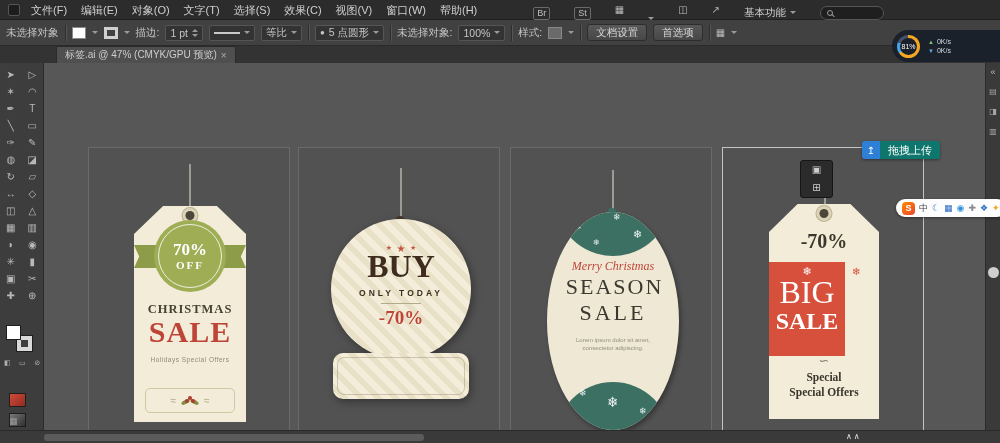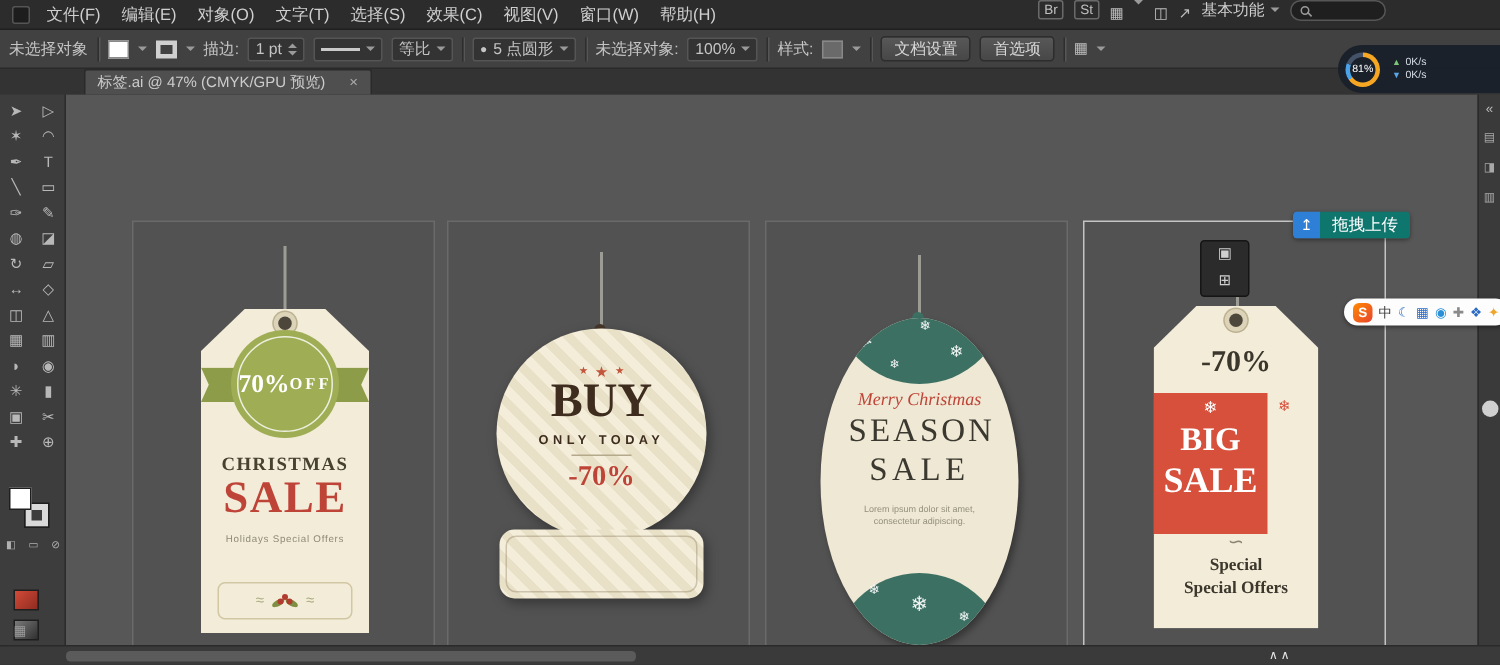--- a/index.html
+++ b/index.html
@@ -6,21 +6,21 @@
   html,body{width:1000px;height:443px;background:#2d2d2d}
   .stage{position:relative;width:1000px;height:443px;overflow:hidden;background:#3f3f3f;
          font-family:"Liberation Sans","DejaVu Sans",sans-serif;color:#c8c8c8}
   .serif{font-family:"Liberation Serif","DejaVu Serif",serif}
 
   
   .menubar{position:absolute;top:0;left:0;right:0;height:20px;background:#2c2c2c;border-bottom:1px solid #1f1f1f;
            display:flex;align-items:center;font-size:11px;color:#cfcfcf;padding-left:4px;z-index:8}
   .app-icon{width:12px;height:12px;border:1px solid #555;border-radius:2px;background:#1d1d1d;margin:0 4px}
   .mi{padding:0 7px;height:20px;line-height:20px;white-space:nowrap}
-  .mb-right{margin-left:auto;display:flex;align-items:flex-start;gap:7px;padding-right:76px}
+  .mb-right{margin-left:auto;display:flex;align-items:flex-end;gap:24px;padding-right:116px}
   .chip{border:1px solid #6a6a6a;border-radius:2px;font-size:9px;padding:0 3px;height:13px;line-height:11px;color:#c0c0c0}
   .mb-ic{font-size:10px;color:#bdbdbd;line-height:20px}
   .caret{width:0;height:0;border-left:3px solid transparent;border-right:3px solid transparent;border-top:3px solid #9a9a9a;display:inline-block}
   .workspace{display:flex;align-items:center;gap:4px;font-size:10.5px}
   .search-pill{display:flex;align-items:center;gap:4px;background:#1f1f1f;border:1px solid #565656;border-radius:8px;height:14px;padding:0 6px;width:64px}
   .search-input{background:transparent;border:none;outline:none;width:40px;height:12px;color:#ddd;font-size:9px}
   .mag{width:6px;height:6px;border:1px solid #9a9a9a;border-radius:50%;position:relative;flex:0 0 auto}
   .mag::after{content:"";position:absolute;width:4px;height:1px;background:#9a9a9a;right:-3px;bottom:-1px;transform:rotate(45deg)}
 
   
@@ -33,21 +33,21 @@
   .spin{display:flex;flex-direction:column;gap:2px}
   .spin .up{width:0;height:0;border-left:3px solid transparent;border-right:3px solid transparent;border-bottom:3px solid #9a9a9a}
   .line-prev{width:26px;height:2px;background:#c9c9c9}
   .btn{background:linear-gradient(#585858,#474747);border:1px solid #2d2d2d;border-radius:3px;height:17px;padding:0 8px;font-size:10.5px;color:#d8d8d8;white-space:nowrap}
   .brush-dot{font-size:8px}
   .style-swatch{width:14px;height:12px;background:#6a6a6a;border:1px solid #888}
 
   
   .tabbar{position:absolute;top:46px;left:0;right:0;height:17px;background:#333;display:flex;align-items:flex-end;z-index:6}
   .tab{margin-left:56px;height:17px;background:#4f4f4f;border:1px solid #2a2a2a;border-bottom:none;border-radius:2px 2px 0 0;
-       display:flex;align-items:center;gap:16px;padding:0 8px;font-size:10px;color:#ccc;white-space:nowrap}
+       display:flex;align-items:center;gap:4px;padding:0 8px;font-size:10px;color:#ccc;white-space:nowrap}
   .tab-close{color:#aaa}
 
   
   .toolpanel{position:absolute;top:63px;left:0;width:44px;bottom:13px;background:#3d3d3d;border-right:1px solid #2b2b2b;z-index:5}
   .tools{display:grid;grid-template-columns:1fr 1fr;padding-top:3px}
   .tool{height:17px;background:none;border:none;color:#b8b8b8;font-size:10px;line-height:17px;text-align:center;padding:0}
   .fill-swatch{position:absolute;left:6px;top:262px;width:15px;height:15px;background:#fff;border:1px solid #1e1e1e}
   .stroke-swatch{position:absolute;left:17px;top:273px;width:15px;height:15px;border:4px solid #d9d9d9;background:#3d3d3d;outline:1px solid #1e1e1e}
   .mini-row{position:absolute;left:4px;top:296px;width:36px;display:flex;justify-content:space-between;font-size:7px;color:#b0b0b0}
   .sw-red{position:absolute;left:9px;top:330px;width:17px;height:14px;background:linear-gradient(135deg,#d24a38,#8f2c20);border:1px solid #1e1e1e}
@@ -63,21 +63,21 @@
 
   
   .tag1{position:absolute;left:45px;top:58px;width:112px;height:216px;background:#f2ecd9;
         clip-path:polygon(26% 0,74% 0,100% 13%,100% 100%,0 100%,0 13%);filter:drop-shadow(2px 3px 4px rgba(0,0,0,.35))}
   .hole{position:absolute;left:50%;transform:translateX(-50%);top:5px;width:9px;height:9px;border-radius:50%;
         background:#4c463b;box-shadow:0 0 0 3px #dcd3b8,0 0 0 4px #bcb291}
   .ribbon{position:absolute;top:39px;width:26px;height:23px;background:#8d9c49}
   .ribbon.rl{left:0;clip-path:polygon(0 0,100% 0,100% 100%,0 100%,20% 50%)}
   .ribbon.rr{right:0;clip-path:polygon(0 0,100% 0,80% 50%,100% 100%,0 100%)}
   .badge{position:absolute;left:20px;top:14px;width:72px;height:72px;border-radius:50%;background:#9fae55;
-         display:flex;flex-direction:row;align-items:center;justify-content:center;color:#fff}
+         display:flex;flex-direction:column;align-items:center;justify-content:center;color:#fff}
   .badge::before{content:"";position:absolute;inset:4px;border:1px solid rgba(255,255,255,.8);border-radius:50%}
   .b-top{font-size:17px;font-weight:bold;line-height:18px}
   .b-off{font-size:11px;font-weight:bold;letter-spacing:2px}
   .t1-title{position:absolute;left:0;right:0;top:96px;text-align:center;font-size:12.5px;letter-spacing:1px;color:#474130;font-weight:600}
   .t1-sale{position:absolute;left:0;right:0;top:108px;text-align:center;font-size:30px;line-height:36px;font-weight:bold;color:#bf4438;letter-spacing:1px}
   .t1-sub{position:absolute;left:0;right:0;top:150px;text-align:center;font-size:6.5px;letter-spacing:.5px;color:#8f8b74}
   .t1-orn{position:absolute;left:11px;right:11px;bottom:9px;height:25px;border:1px solid #d2c7a3;border-radius:5px;
           display:flex;align-items:center;justify-content:center;gap:5px}
   .swirl{color:#a9ab7c;font-size:10px}
   .holly{position:relative;width:18px;height:12px}
@@ -117,21 +117,21 @@
   .t3-season{position:absolute;left:3px;right:0;top:62px;text-align:center;font-size:22px;line-height:26px;letter-spacing:2px;color:#3a382f}
   .t3-sale{position:absolute;left:0;right:0;top:88px;text-align:center;font-size:22px;line-height:26px;letter-spacing:3px;color:#3a382f}
   .t3-body{position:absolute;left:0;right:0;top:124px;text-align:center;font-size:6px;line-height:8px;color:#94907c}
 
   
   .tag4{position:absolute;left:46px;top:56px;width:110px;height:215px;background:#f2ecd9;
         clip-path:polygon(26% 0,74% 0,100% 13%,100% 100%,0 100%,0 13%);filter:drop-shadow(2px 3px 4px rgba(0,0,0,.35))}
   .t4-pct{position:absolute;left:0;right:0;top:26px;text-align:center;font-weight:bold;font-size:20px;color:#3b372c}
   .t4-block{position:absolute;left:0;top:58px;width:76px;height:94px;background:#d6503b;color:#fff}
   .t4-snow{position:absolute;left:0;right:0;top:3px;text-align:center;font-size:11px}
-  .t4-big{position:absolute;left:0;right:0;top:17px;text-align:center;font-weight:bold;font-size:22px;line-height:27px}
+  .t4-big{position:absolute;left:0;right:0;top:17px;text-align:center;font-weight:normal;font-size:32px;line-height:27px}
   .t4-sale2{position:absolute;left:0;right:0;top:46px;text-align:center;font-weight:bold;font-size:24px;line-height:27px}
   .t4-red-sf{position:absolute;left:83px;top:62px;color:#d6503b;font-size:10px}
   .t4-flour{position:absolute;left:0;right:0;top:149px;text-align:center;color:#8a8573;font-size:13px}
   .t4-l1{position:absolute;left:0;right:0;top:167px;text-align:center;font-weight:bold;font-size:11.5px;color:#3b372c}
   .t4-l2{position:absolute;left:0;right:0;top:182px;text-align:center;font-weight:bold;font-size:11.5px;color:#3b372c}
 
   
   .mini-tb{position:absolute;left:800px;top:160px;width:33px;height:38px;background:#2b2b2b;border:1px solid #151515;border-radius:3px;
            display:flex;flex-direction:column;align-items:center;justify-content:space-around;z-index:9}
   .mini-tb .ic{color:#cfcfcf;font-size:10px;line-height:12px}

